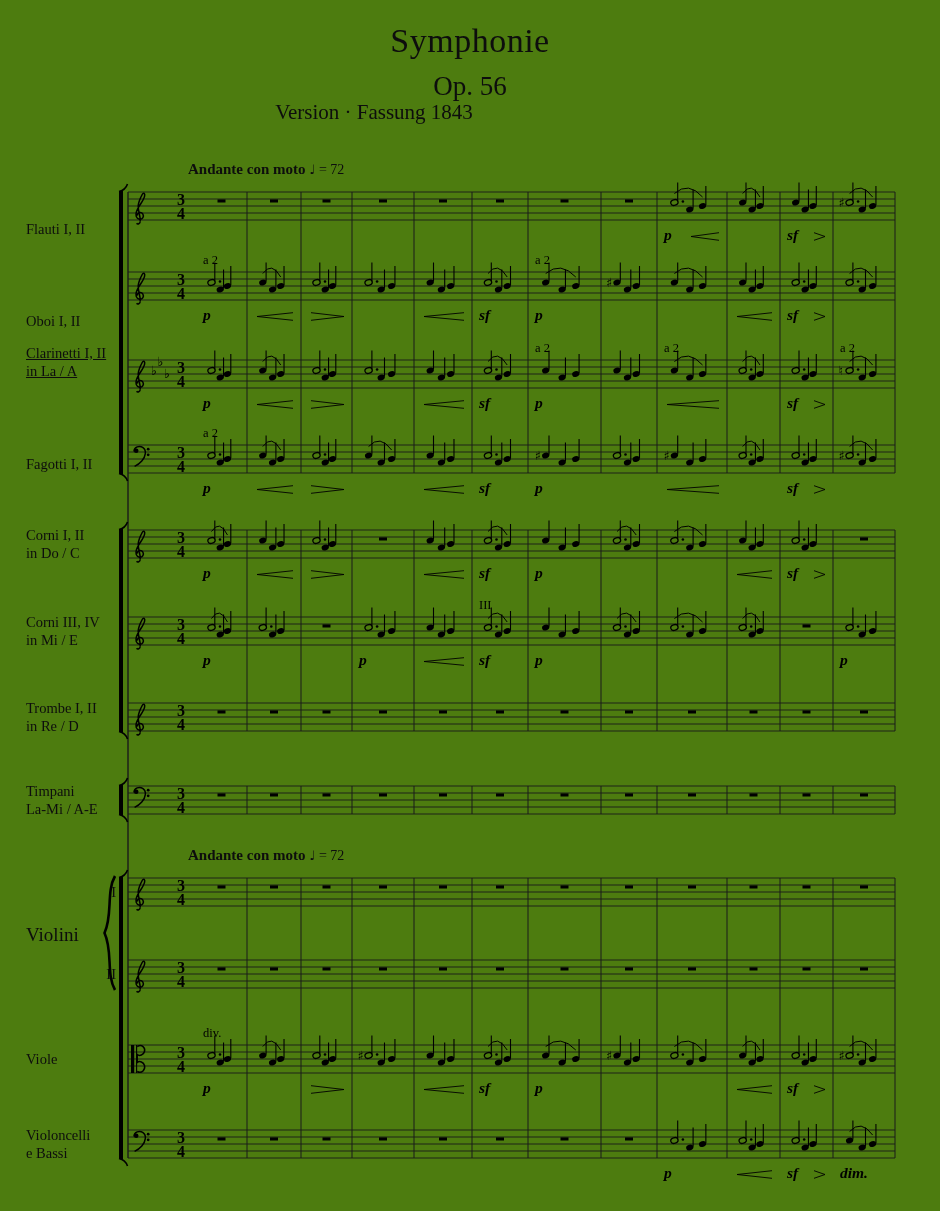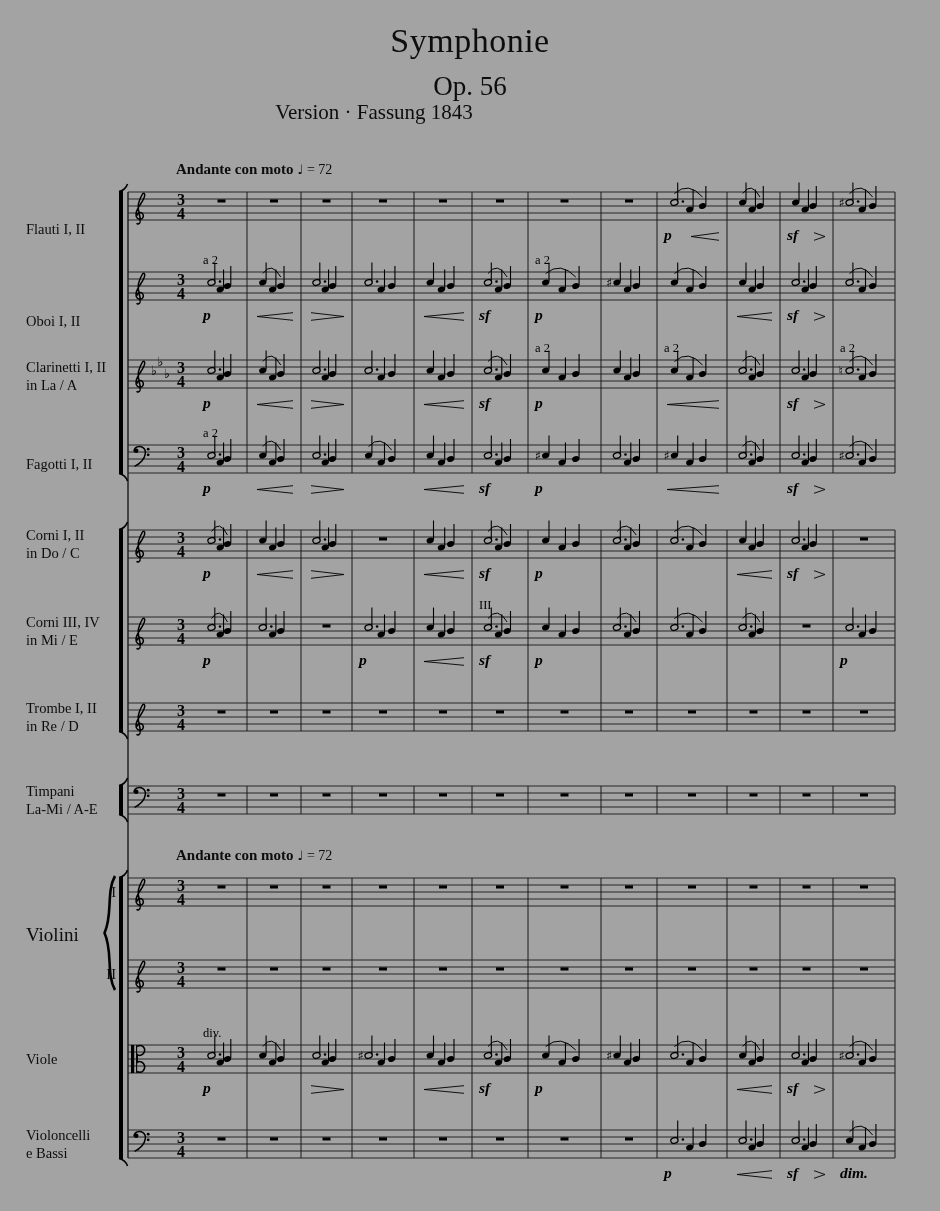--- a/index.html
+++ b/index.html
@@ -1,22 +1,22 @@
 <!DOCTYPE html>
 <html><head>
 <meta charset="utf-8">
 <style>
   html,body{margin:0;padding:0;background:#e8e8e8;}
-  .page{position:relative;width:940px;height:1211px;background:#a3a3a3;margin:0 auto;
+  .page{position:relative;width:940px;height:1211px;background:#4d7c0f;margin:0 auto;
         font-family:"Liberation Serif",serif;color:#0d0d0d;overflow:hidden;}
   .titleblock{position:absolute;left:0;top:0;width:940px;text-align:center;}
   .t-main{position:absolute;left:0;top:22px;width:940px;font-size:34px;letter-spacing:0.5px;}
   .t-opus{position:absolute;left:0;top:71px;width:940px;font-size:27px;}
   .t-version{position:absolute;left:0;top:100px;width:748px;font-size:21px;}
-  .tempo{position:absolute;left:176px;font-size:15px;white-space:nowrap;}
+  .tempo{position:absolute;left:188px;font-size:15px;white-space:nowrap;}
   .tempo b{font-weight:bold;}
   .tempo .metro{font-weight:normal;font-size:14px;}
   .tempo .beat{font-family:"DejaVu Sans",sans-serif;font-size:13px;}
   .tempo1{top:161px;}
   .tempo2{top:847px;}
   .ilabel{position:absolute;left:26px;width:96px;font-size:14.5px;line-height:18px;text-align:left;}
   .ilabel.near{left:98px;width:18px;text-align:right;}
   .glabel{position:absolute;left:26px;font-size:19px;}
   svg.score{position:absolute;left:0;top:0;}
   .sl{stroke:#1a1a1a;stroke-width:0.9;}
@@ -48,21 +48,21 @@
 
   <div class="glabel" style="top:924px;">Violini</div>
 
   <div id="labels">
       <div class="ilabel" style="top: 197px; margin-top: 23px;">
         <div>Flauti I, II</div>
       </div>
       <div class="ilabel" style="top: 277px; margin-top: 35px;">
         <div>Oboi I, II</div>
       </div>
-      <div class="ilabel" style="top: 358px;">
+      <div class="ilabel" style="top: 344px; text-decoration: underline;">
         <div>Clarinetti I, II</div>
         <div>in La / A</div>
       </div>
       <div class="ilabel" style="top: 455px;">
         <div>Fagotti I, II</div>
       </div>
       <div class="ilabel" style="top: 526px;">
         <div>Corni I, II</div>
         <div>in Do / C</div>
       </div>

